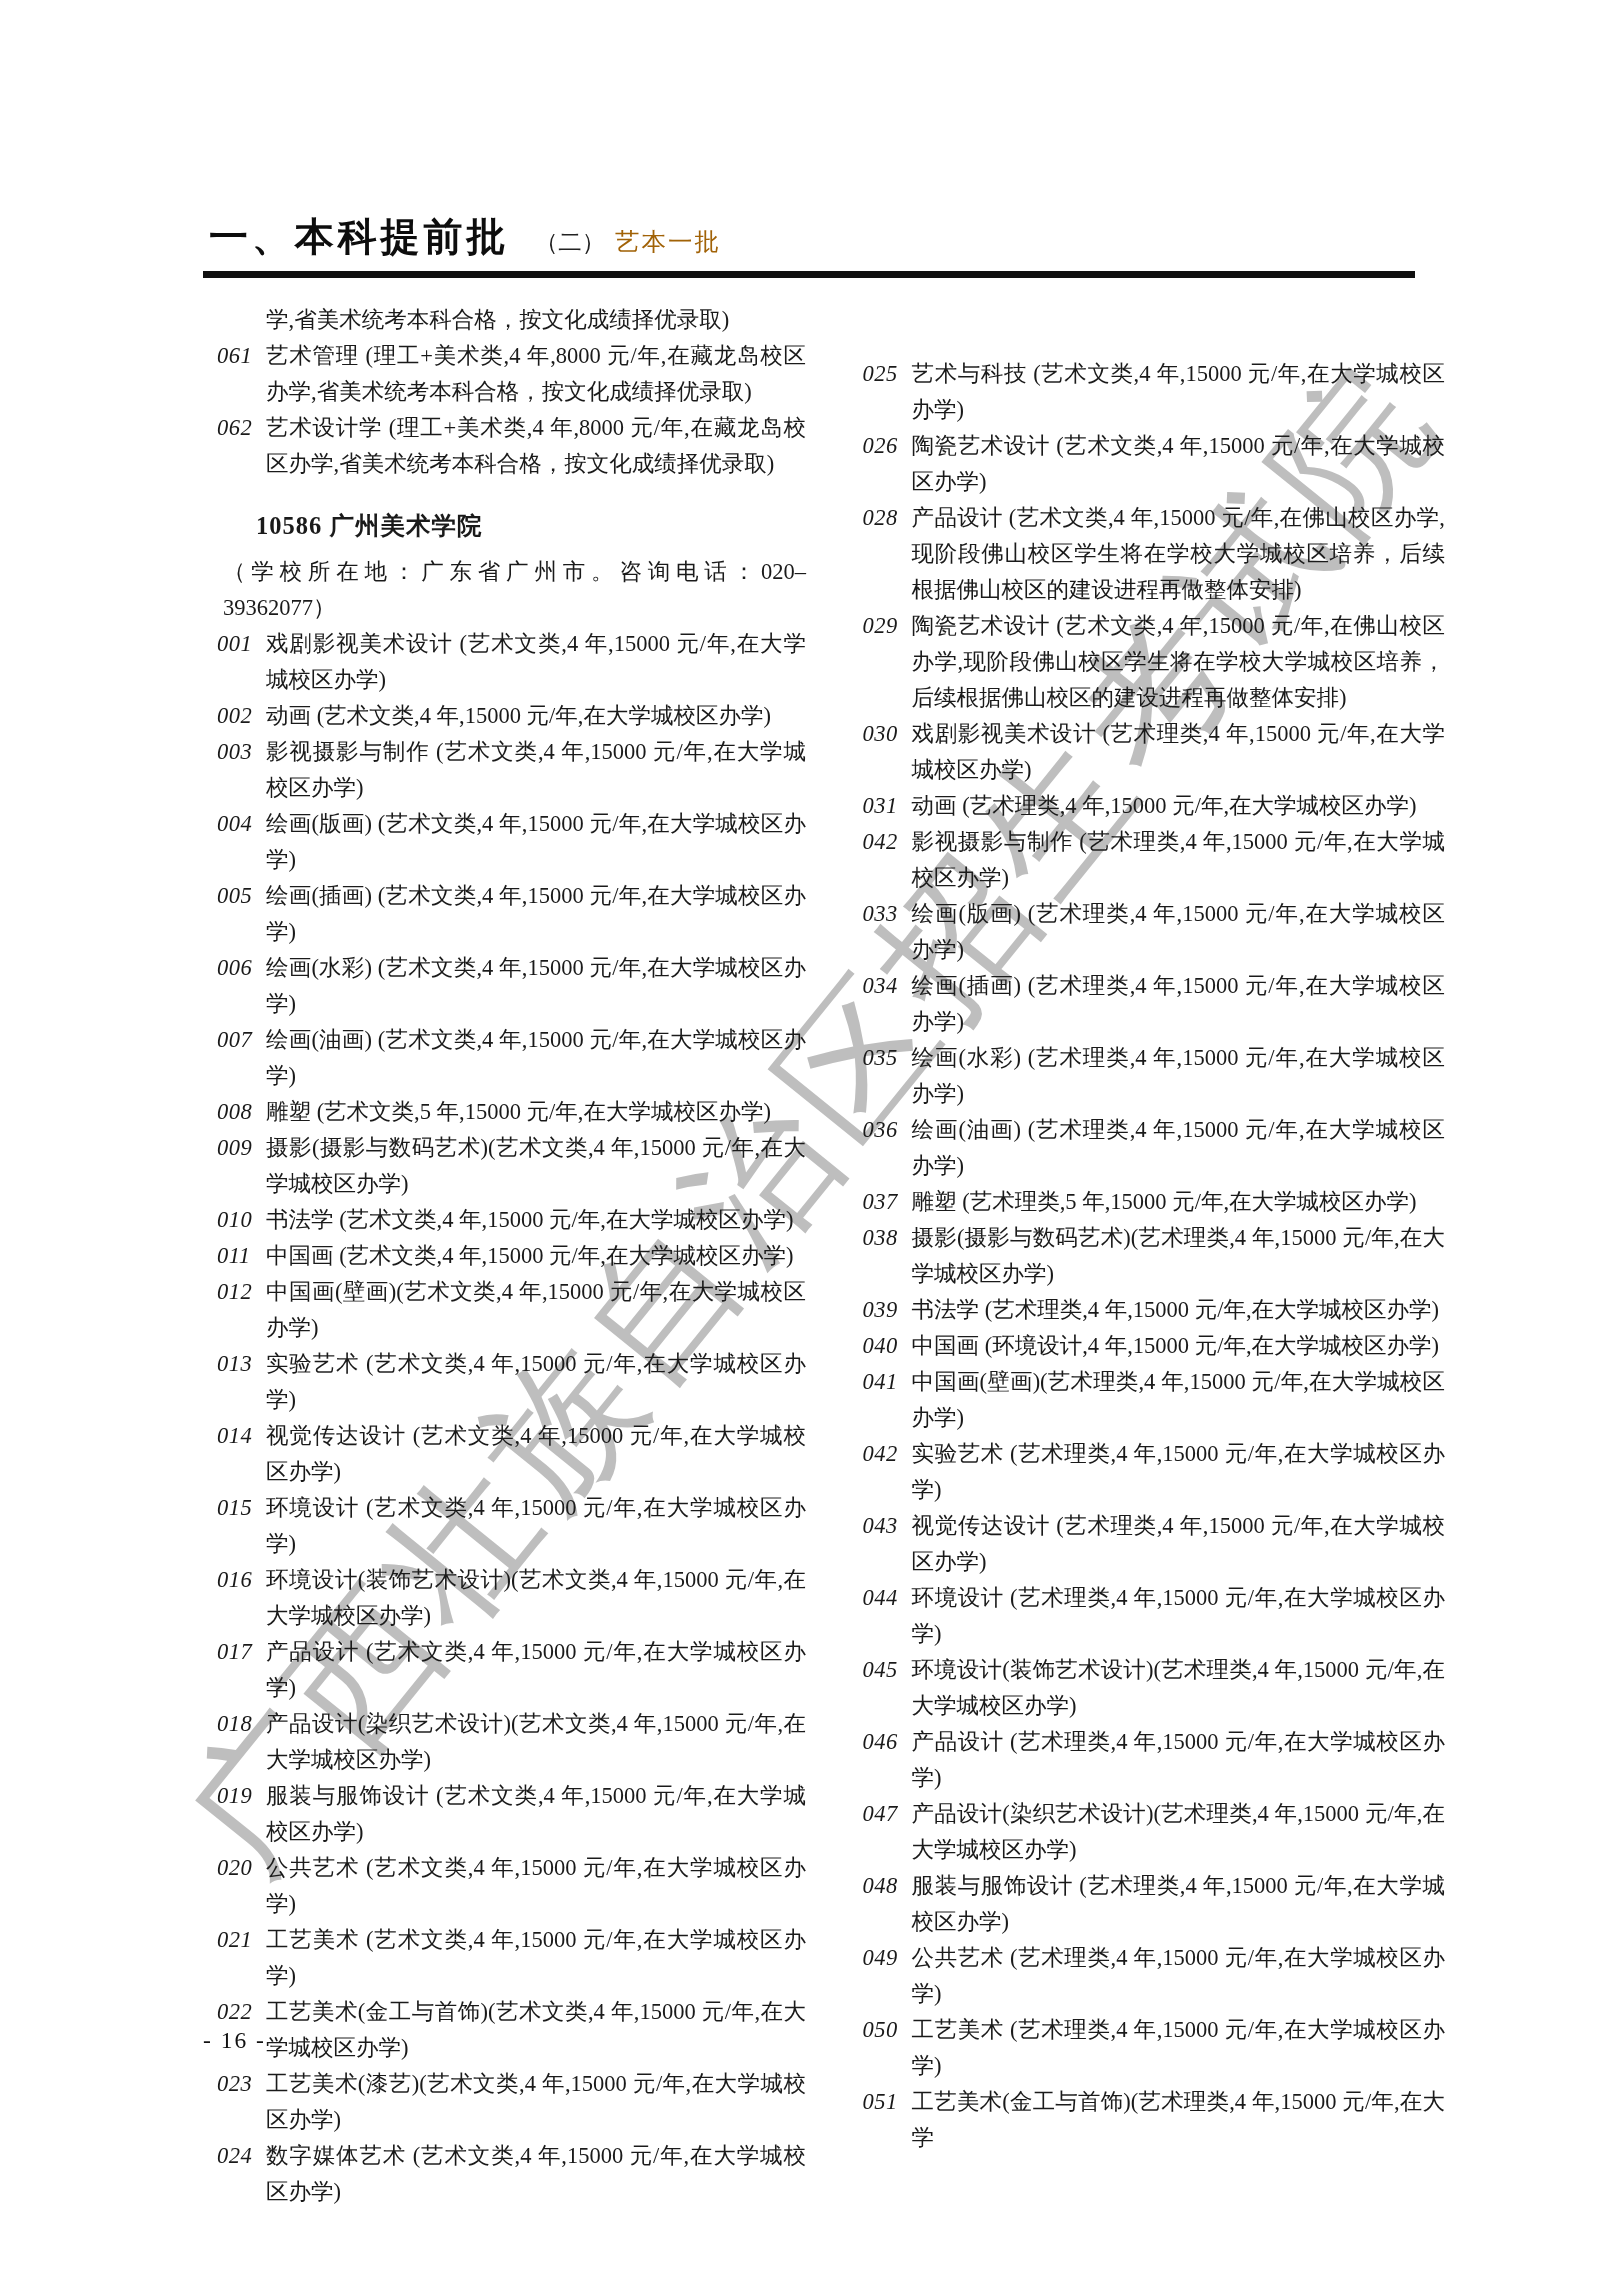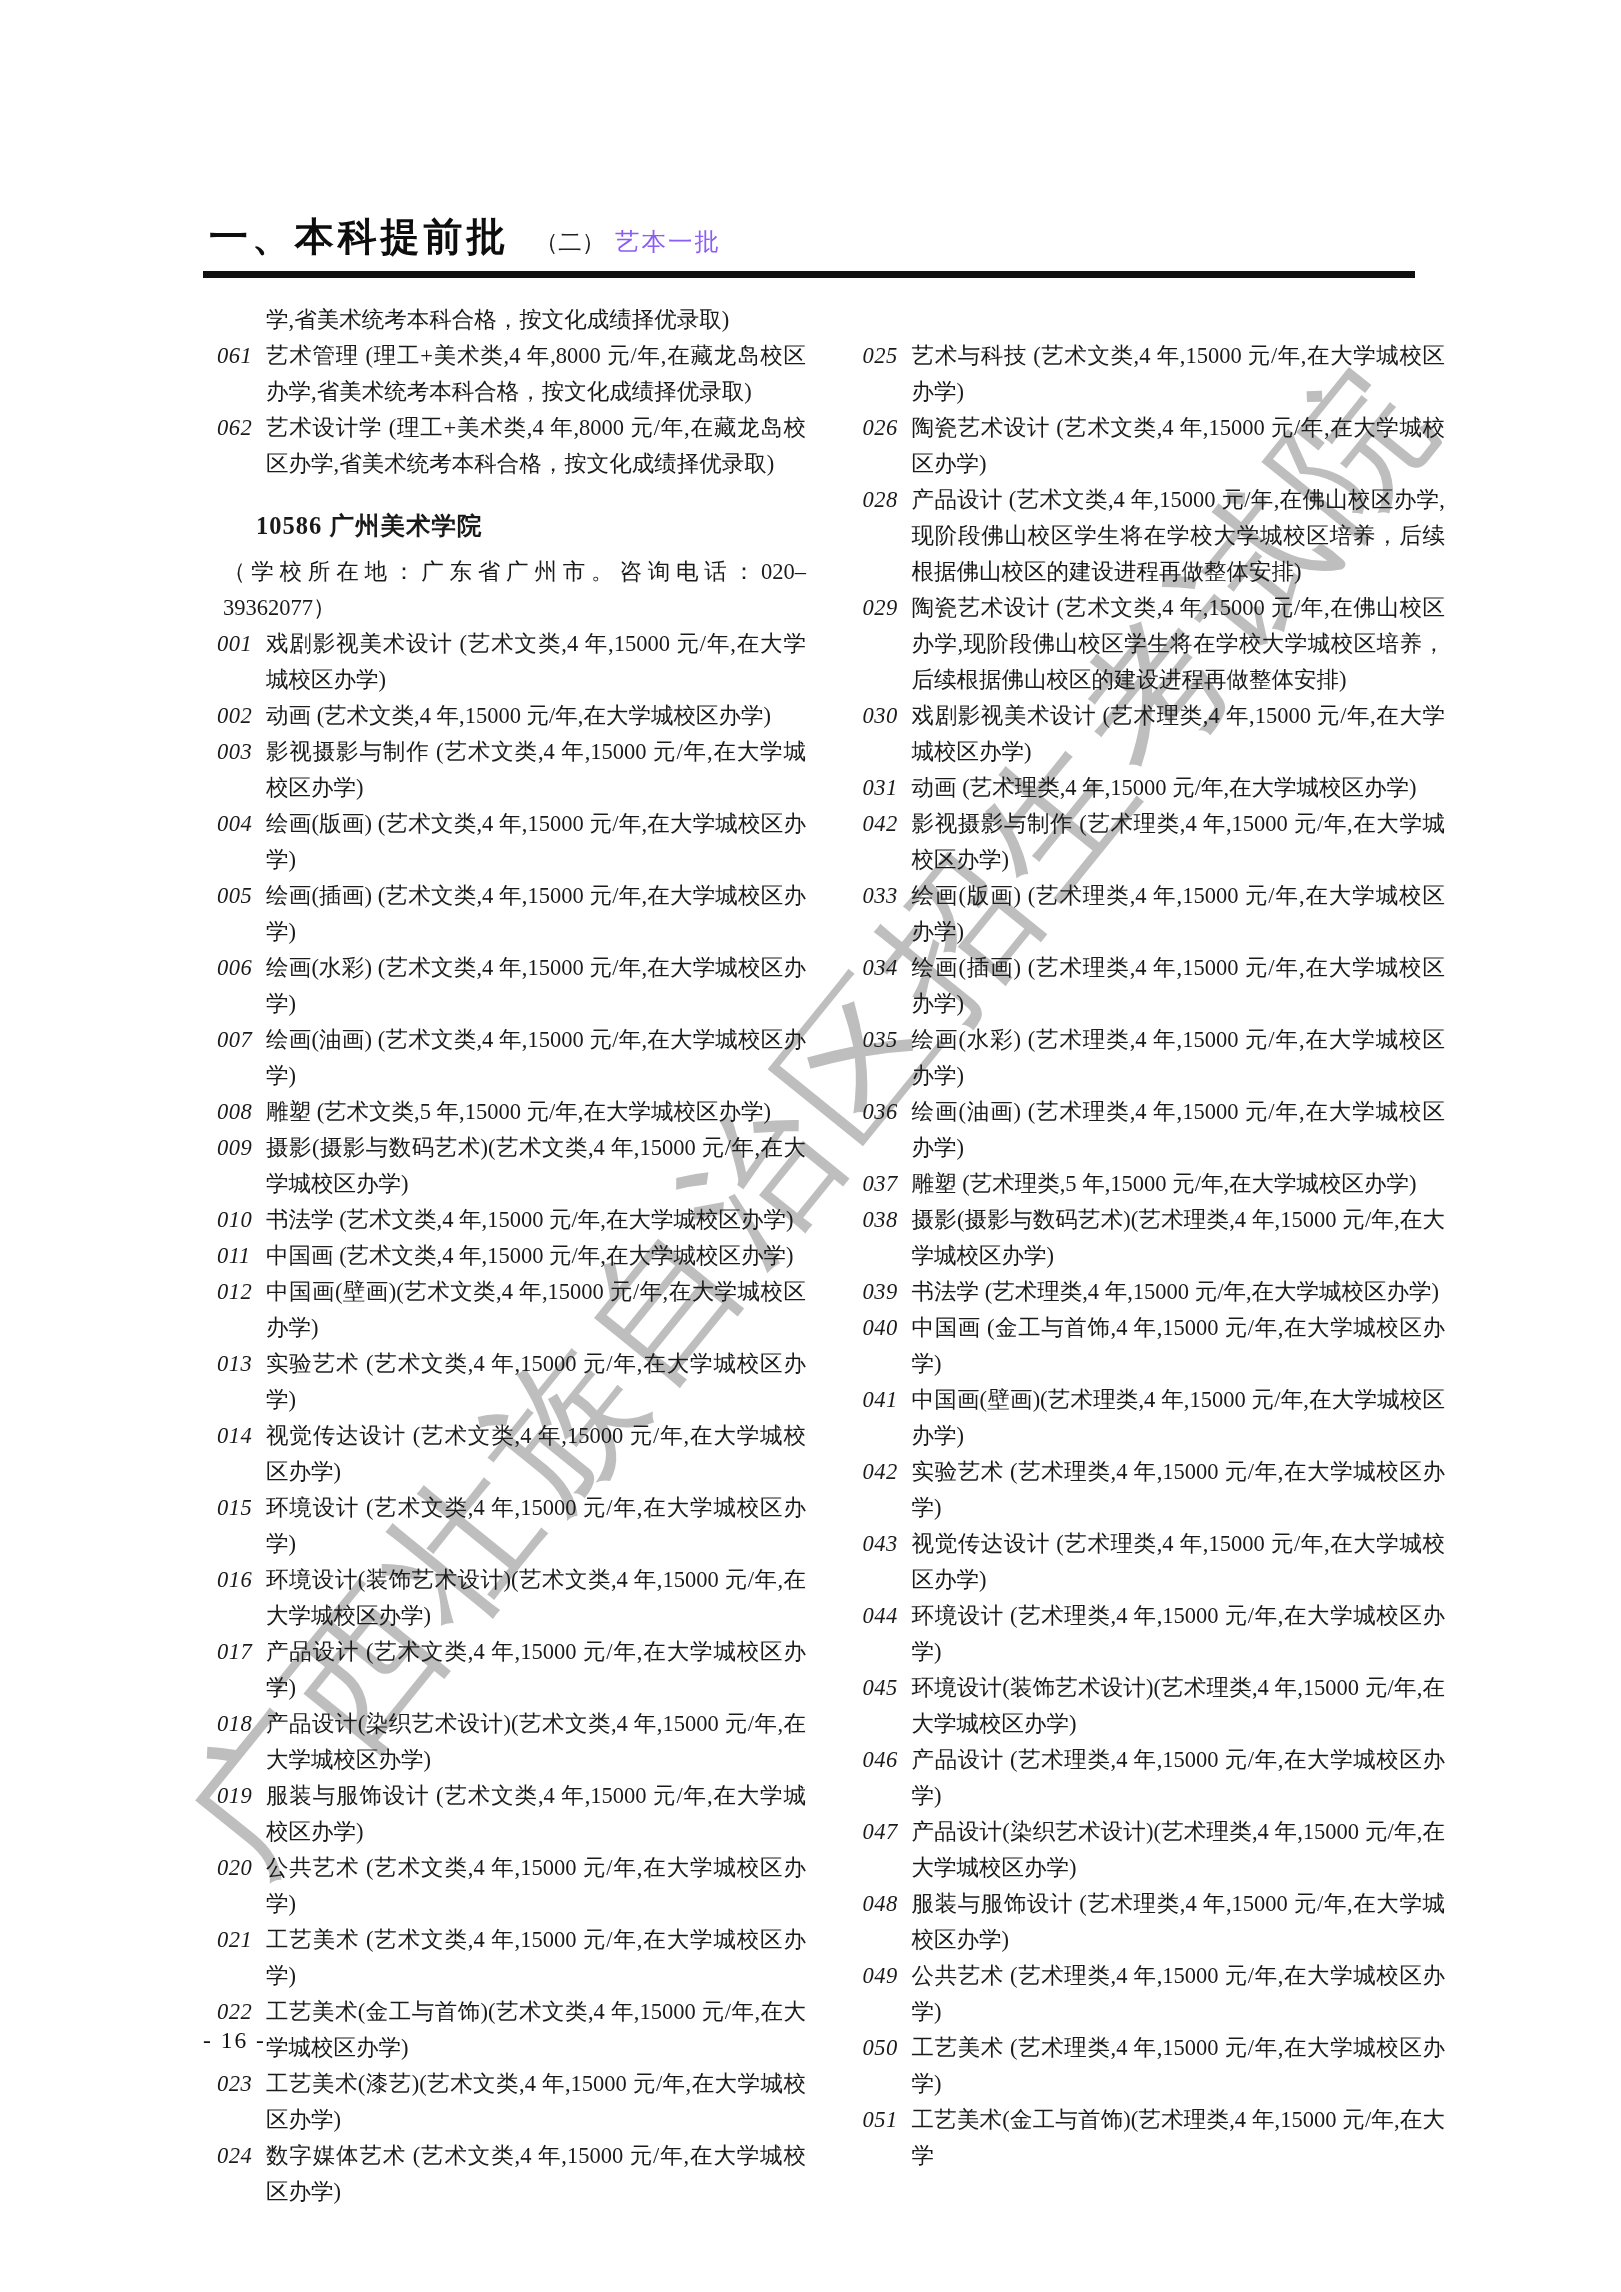--- a/index.html
+++ b/index.html
@@ -29,21 +29,21 @@
     font-family:"Liberation Serif","DejaVu Serif",serif;
   }
   
   .hdr{
     position:absolute;left:209px;top:210px;z-index:1;
     display:flex;align-items:baseline;
     font-family:"Liberation Sans","DejaVu Sans",sans-serif;
   }
   .h-title{font-size:39px;font-weight:900;letter-spacing:3.9px;color:#0d0d0d;}
   .h-paren{font-size:23.5px;font-weight:400;margin-left:25.5px;color:#222;}
-  .h-sub{font-size:24.5px;font-weight:500;margin-left:9.8px;letter-spacing:2px;color:#8b5cf6;}
+  .h-sub{font-size:24.5px;font-weight:500;margin-left:9.8px;letter-spacing:2px;color:#a16207;}
   .rule{
     position:absolute;left:203px;top:271px;width:1212px;height:6.9px;
     background:#101010;z-index:1;
   }
   
   .columns{
     position:absolute;left:217px;top:302px;width:1228px;z-index:1;
     display:flex;align-items:center;
   }
   .col{font-size:22.5px;line-height:36px;}
@@ -242,21 +242,21 @@
         <div class="entry">
           <span class="code">038</span>
           <span class="ptext">摄影(摄影与数码艺术)(艺术理类,4 年,15000 元/年,在大学城校区办学)</span>
         </div>
         <div class="entry">
           <span class="code">039</span>
           <span class="ptext">书法学 (艺术理类,4 年,15000 元/年,在大学城校区办学)</span>
         </div>
         <div class="entry">
           <span class="code">040</span>
-          <span class="ptext">中国画 (金工与首饰,4 年,15000 元/年,在大学城校区办学)</span>
+          <span class="ptext">中国画 (环境设计,4 年,15000 元/年,在大学城校区办学)</span>
         </div>
         <div class="entry">
           <span class="code">041</span>
           <span class="ptext">中国画(壁画)(艺术理类,4 年,15000 元/年,在大学城校区办学)</span>
         </div>
         <div class="entry">
           <span class="code">042</span>
           <span class="ptext">实验艺术 (艺术理类,4 年,15000 元/年,在大学城校区办学)</span>
         </div>
         <div class="entry">

